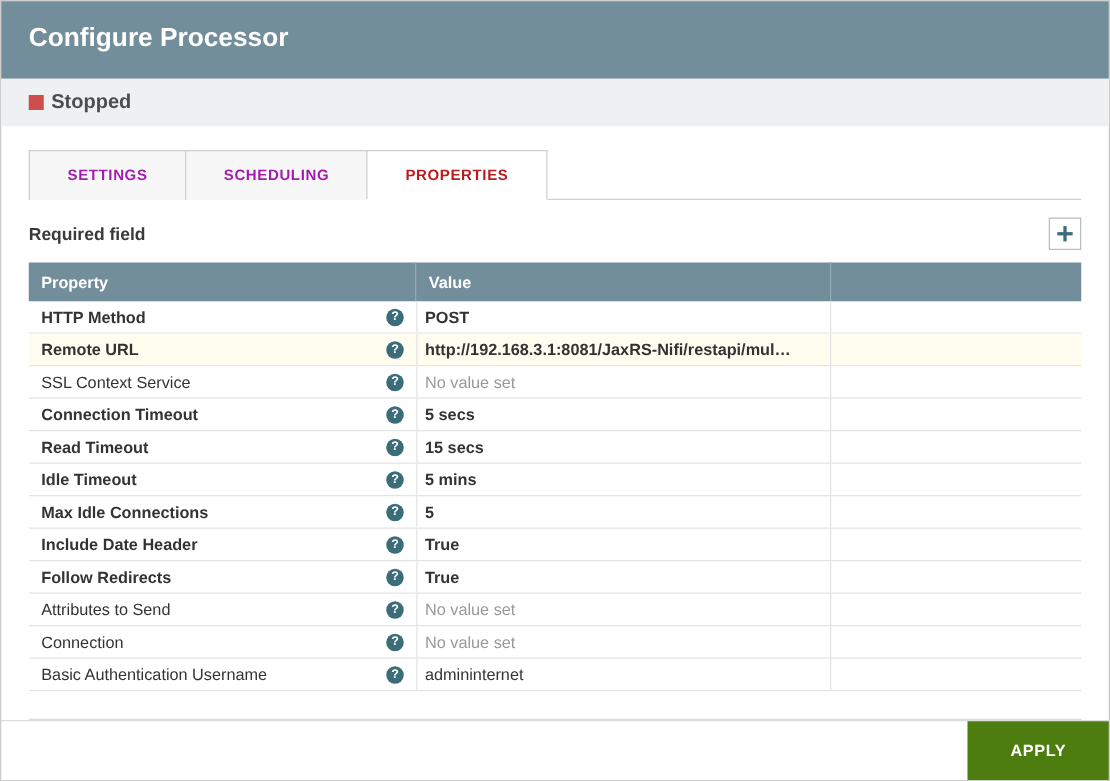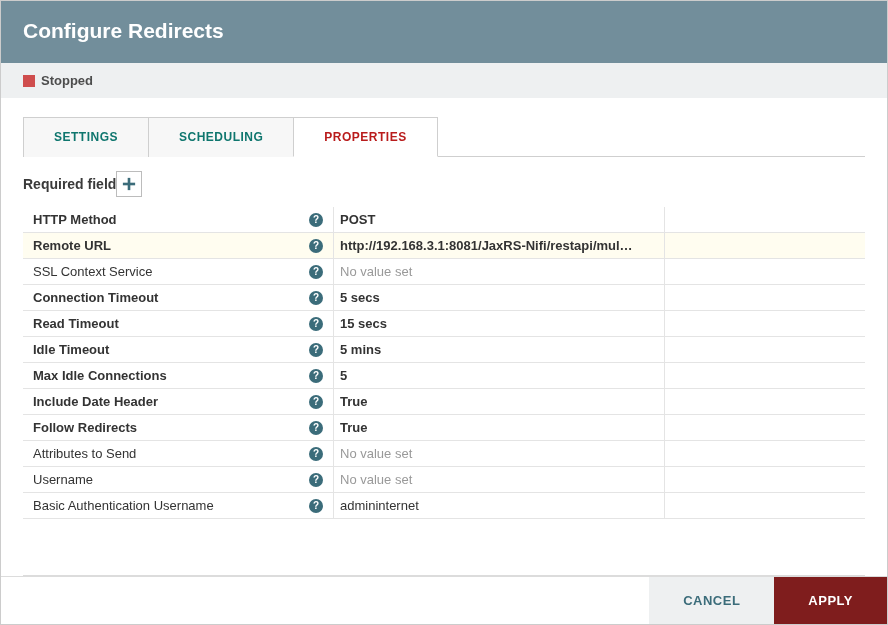--- a/index.html
+++ b/index.html
@@ -1,26 +1,26 @@
 <!DOCTYPE html>
 <html><head>
 <meta charset="utf-8">
 <style>
   * { margin: 0; padding: 0; box-sizing: border-box; }
   body { font-family: "Helvetica Neue", Arial, sans-serif; background: #e8e8e8; width: 888px; height: 625px; overflow: hidden; }
   .dialog { width: 888px; height: 625px; background: #ffffff; display: flex; flex-direction: column; border: 1px solid #ccc; }
   .header { background: #728e9b; color: #ffffff; padding: 18px 22px 20px 22px; }
   .header h1 { font-size: 21px; font-weight: bold; }
-  .status-bar { background: #eef0f1; color: #4d4d4d; font-size: 13px; font-weight: bold; padding: 10px 22px; display: flex; align-items: center; }
+  .status-bar { background: #eef0f1; color: #4d4d4d; font-size: 16px; font-weight: bold; padding: 10px 22px; display: flex; align-items: center; }
   .status-icon { width: 12px; height: 12px; background: #cf4d4d; margin-right: 6px; }
   .body { padding: 18px 22px 0 22px; flex: 1 1 auto; display: flex; flex-direction: column; min-height: 0; }
   .tabs { display: flex; border-bottom: 1px solid #cfcfcf; width: 100%; }
-  .tab { padding: 12px 30px; font-size: 12px; font-weight: bold; color: #0f766e; letter-spacing: 0.5px; border: 1px solid #cfcfcf; border-bottom: none; margin-right: -1px; background: #f7f7f7; cursor: pointer; position: relative; top:1px; }
+  .tab { padding: 12px 30px; font-size: 12px; font-weight: bold; color: #a21caf; letter-spacing: 0.5px; border: 1px solid #cfcfcf; border-bottom: none; margin-right: -1px; background: #f7f7f7; cursor: pointer; position: relative; top:1px; }
   .tab.active { background: #ffffff; border-bottom: 1px solid #ffffff; color: #b91c1c; }
-  .subhead { display:flex; align-items:center; justify-content: flex-start; padding: 14px 0 10px 0; }
+  .subhead { display:flex; align-items:center; justify-content: space-between; padding: 14px 0 10px 0; }
   .subhead .label { font-size: 14px; color: #3a3a3a; font-weight: bold; }
   .add-btn { width: 26px; height: 26px; border: 1px solid #bcbcbc; background: #ffffff; display:flex; align-items:center; justify-content:center; cursor:pointer; }
   .add-btn svg { width:14px; height:14px; fill: #3b6c7a; font-weight:bold; }
   .table { display:flex; flex-direction:column; flex:1 1 auto; min-height:0; border-right: 0; }
   .thead { display:flex; background: #728e9b; color:#ffffff; font-size:13px; font-weight:bold; }
   .th-prop { width: 310px; padding: 8px 10px; border-right: 1px solid #92a9b3; }
   .th-val { flex:1; padding: 8px 10px; border-right: 1px solid #92a9b3; }
   .th-act { width:200px; padding: 8px 10px; }
   .tbody-wrap { flex:1 1 auto; overflow-y: scroll; border-bottom: 1px solid #dcdcdc; text-align: right; }
   .row { display:flex; border-bottom: 1px solid #e4e4e4; font-size: 13px; align-items: stretch; min-height: 26px; }
@@ -28,33 +28,33 @@
   .cell-prop { width: 310px; padding: 5px 10px; display:flex; align-items:center; justify-content: space-between; color:#333; }
   .cell-prop.bold span:first-child { font-weight: bold; }
   .cell-val { flex:1; padding: 5px 6px; color:#333; border-left:1px solid #e4e4e4; border-right:1px solid #e4e4e4; display:flex; align-items:center; overflow:hidden; text-overflow:ellipsis; white-space:nowrap; }
   .cell-val.bold { font-weight: bold; }
   .cell-val.muted { color:#999; }
   .cell-act { width: 200px; }
   .help-icon { width: 14px; height: 14px; border-radius: 50%; background: #3b6c7a; color: #ffffff; font-size: 10px; font-weight: bold; display:inline-flex; align-items:center; justify-content:center; }
   .footer { display:flex; justify-content:flex-end; border-top: 1px solid #dcdcdc; margin-top: auto; }
   .btn { padding: 16px 34px; font-size: 13px; font-weight: bold; letter-spacing: 0.5px; border:none; cursor:pointer; }
   .btn-cancel { background: #eef0f1; color:#3b6c7a; }
-  .btn-apply { background: #7f1d1d; color:#ffffff;text-align:center; }
+  .btn-apply { background: #4d7c0f; color:#ffffff;text-align:center; }
   
   .tbody-wrap::-webkit-scrollbar { width: 16px; }
   .tbody-wrap::-webkit-scrollbar-track { background: #f2f2f2; }
   .tbody-wrap::-webkit-scrollbar-thumb { background: #c4c4c4; border: 3px solid #f2f2f2; border-radius: 8px; }
 </style>
 </head>
 <body>
 
 <div class="dialog">
 
   <div class="header">
-    <h1>Configure Redirects</h1>
+    <h1>Configure Processor</h1>
   </div>
 
   <div class="status-bar">
     <span class="status-icon"></span>
     <span>Stopped</span>
   </div>
 
   <div class="body">
 
     <div class="tabs">
@@ -67,20 +67,25 @@
       <span class="label">Required field</span>
       <div class="add-btn">
         <svg viewBox="0 0 16 16">
             <rect x="6.5" y="1" width="3" height="14"></rect>
             <rect x="1" y="6.5" width="14" height="3"></rect>
           </svg>
       </div>
     </div>
 
     <div class="table">
+      <div class="thead">
+        <div class="th-prop">Property</div>
+        <div class="th-val">Value</div>
+        <div class="th-act"></div>
+      </div>
       <div class="tbody-wrap" id="tbody">
 
       <div class="row">
             <div class="cell-prop bold">
               <span>HTTP Method</span>
               <span class="help-icon">?</span>
             </div>
             <div class="cell-val bold">
               <span>POST</span>
             </div>
@@ -171,21 +176,21 @@
               <span>Attributes to Send</span>
               <span class="help-icon">?</span>
             </div>
             <div class="cell-val muted">
               <span>No value set</span>
             </div>
             <div class="cell-act"></div>
           </div>
           <div class="row">
             <div class="cell-prop">
-              <span>Username</span>
+              <span>Connection</span>
               <span class="help-icon">?</span>
             </div>
             <div class="cell-val muted">
               <span>No value set</span>
             </div>
             <div class="cell-act"></div>
           </div>
           <div class="row">
             <div class="cell-prop">
               <span>Basic Authentication Username</span>
@@ -195,17 +200,16 @@
               <span>admininternet</span>
             </div>
             <div class="cell-act"></div>
           </div>
         </div>
     </div>
 
   </div>
 
   <div class="footer">
-    <button class="btn btn-cancel">CANCEL</button>
     <button class="btn btn-apply">APPLY</button>
   </div>
 
 </div>
 
 </body></html>

